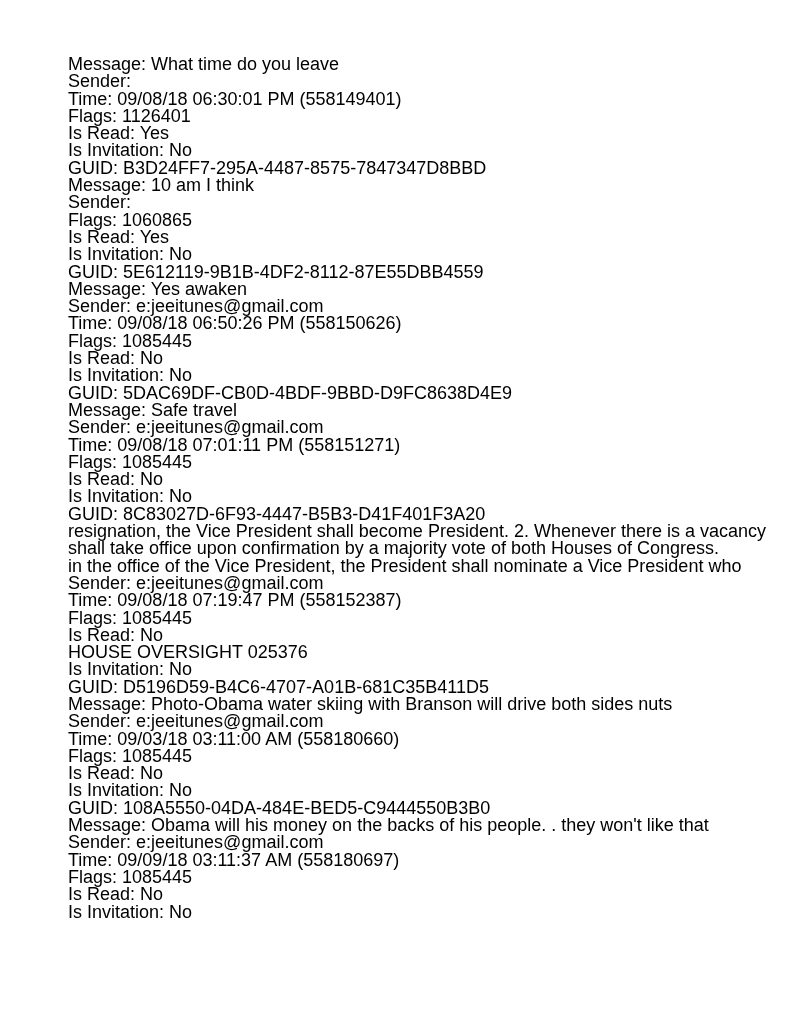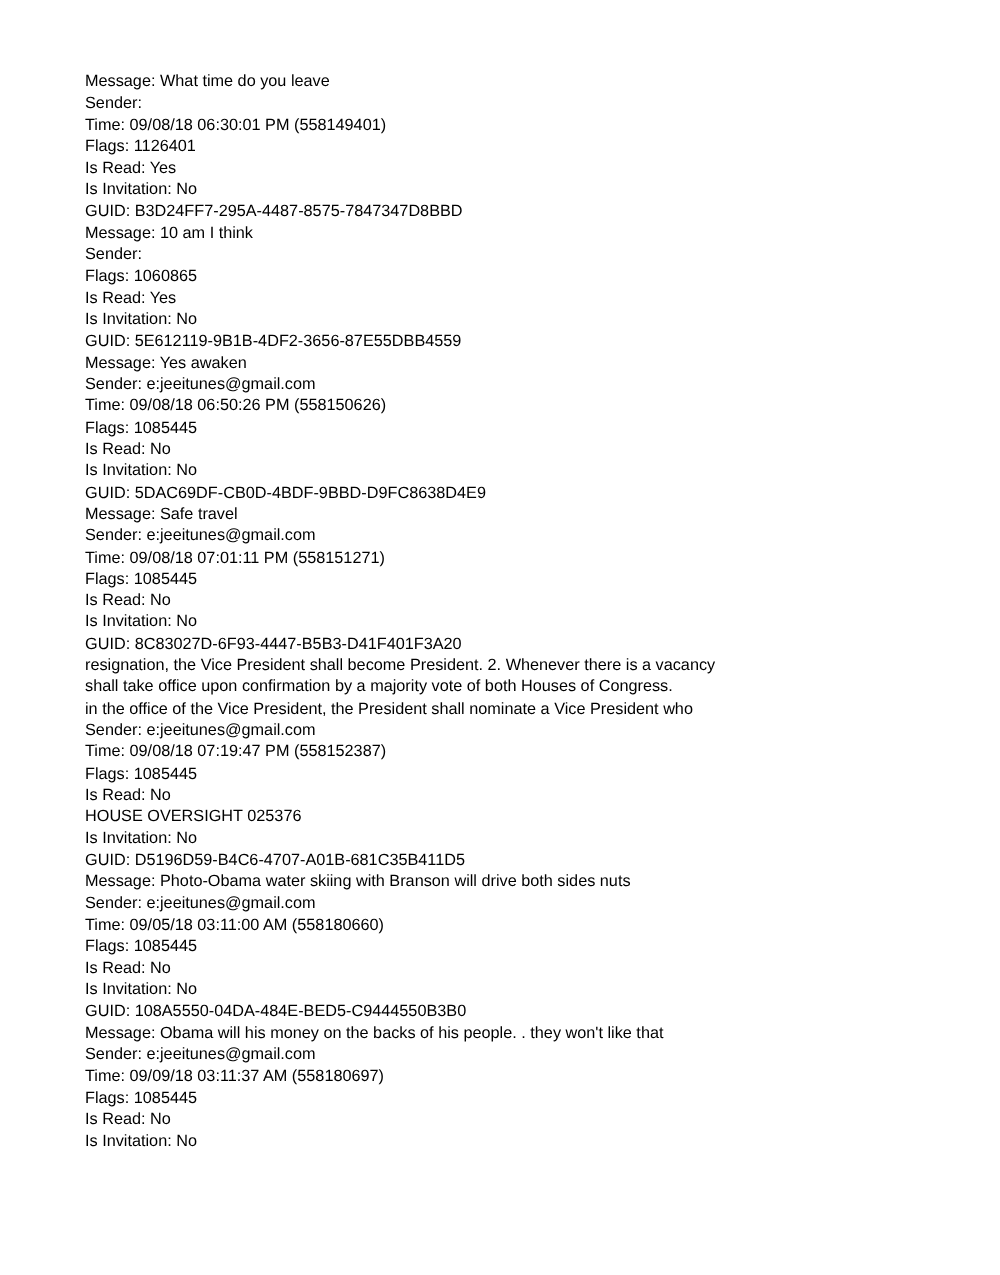--- a/index.html
+++ b/index.html
@@ -18,21 +18,21 @@
     width: 800px;
     height: 1020px;
     background: #ffffff;
   }
   .text-block {
     position: absolute;
     left: 68px;
     top: 56px;
     width: 684px;
     color: #000000;
-    font-size: 13px;
+    font-size: 18px;
     line-height: 17.3px;
     letter-spacing: 0;
   }
   .line {
     white-space: pre;
     min-height: 17.3px;
   }
 </style>
 </head>
 <body>
@@ -44,21 +44,21 @@
       <div class="line">Time: 09/08/18 06:30:01 PM (558149401)</div>
       <div class="line">Flags: 1126401</div>
       <div class="line">Is Read: Yes</div>
       <div class="line">Is Invitation: No</div>
       <div class="line">GUID: B3D24FF7-295A-4487-8575-7847347D8BBD</div>
       <div class="line">Message: 10 am I think</div>
       <div class="line">Sender:</div>
       <div class="line">Flags: 1060865</div>
       <div class="line">Is Read: Yes</div>
       <div class="line">Is Invitation: No</div>
-      <div class="line">GUID: 5E612119-9B1B-4DF2-3656-87E55DBB4559</div>
+      <div class="line">GUID: 5E612119-9B1B-4DF2-8112-87E55DBB4559</div>
       <div class="line">Message: Yes awaken</div>
       <div class="line">Sender: e:jeeitunes@gmail.com</div>
       <div class="line">Time: 09/08/18 06:50:26 PM (558150626)</div>
       <div class="line">Flags: 1085445</div>
       <div class="line">Is Read: No</div>
       <div class="line">Is Invitation: No</div>
       <div class="line">GUID: 5DAC69DF-CB0D-4BDF-9BBD-D9FC8638D4E9</div>
       <div class="line">Message: Safe travel</div>
       <div class="line">Sender: e:jeeitunes@gmail.com</div>
       <div class="line">Time: 09/08/18 07:01:11 PM (558151271)</div>
@@ -71,21 +71,21 @@
       <div class="line">in the office of the Vice President, the President shall nominate a Vice President who</div>
       <div class="line">Sender: e:jeeitunes@gmail.com</div>
       <div class="line">Time: 09/08/18 07:19:47 PM (558152387)</div>
       <div class="line">Flags: 1085445</div>
       <div class="line">Is Read: No</div>
       <div class="line">HOUSE OVERSIGHT 025376</div>
       <div class="line">Is Invitation: No</div>
       <div class="line">GUID: D5196D59-B4C6-4707-A01B-681C35B411D5</div>
       <div class="line">Message: Photo-Obama water skiing with Branson will drive both sides nuts</div>
       <div class="line">Sender: e:jeeitunes@gmail.com</div>
-      <div class="line">Time: 09/05/18 03:11:00 AM (558180660)</div>
+      <div class="line">Time: 09/03/18 03:11:00 AM (558180660)</div>
       <div class="line">Flags: 1085445</div>
       <div class="line">Is Read: No</div>
       <div class="line">Is Invitation: No</div>
       <div class="line">GUID: 108A5550-04DA-484E-BED5-C9444550B3B0</div>
       <div class="line">Message: Obama will his money on the backs of his people. . they won't like that</div>
       <div class="line">Sender: e:jeeitunes@gmail.com</div>
       <div class="line">Time: 09/09/18 03:11:37 AM (558180697)</div>
       <div class="line">Flags: 1085445</div>
       <div class="line">Is Read: No</div>
       <div class="line">Is Invitation: No</div>

